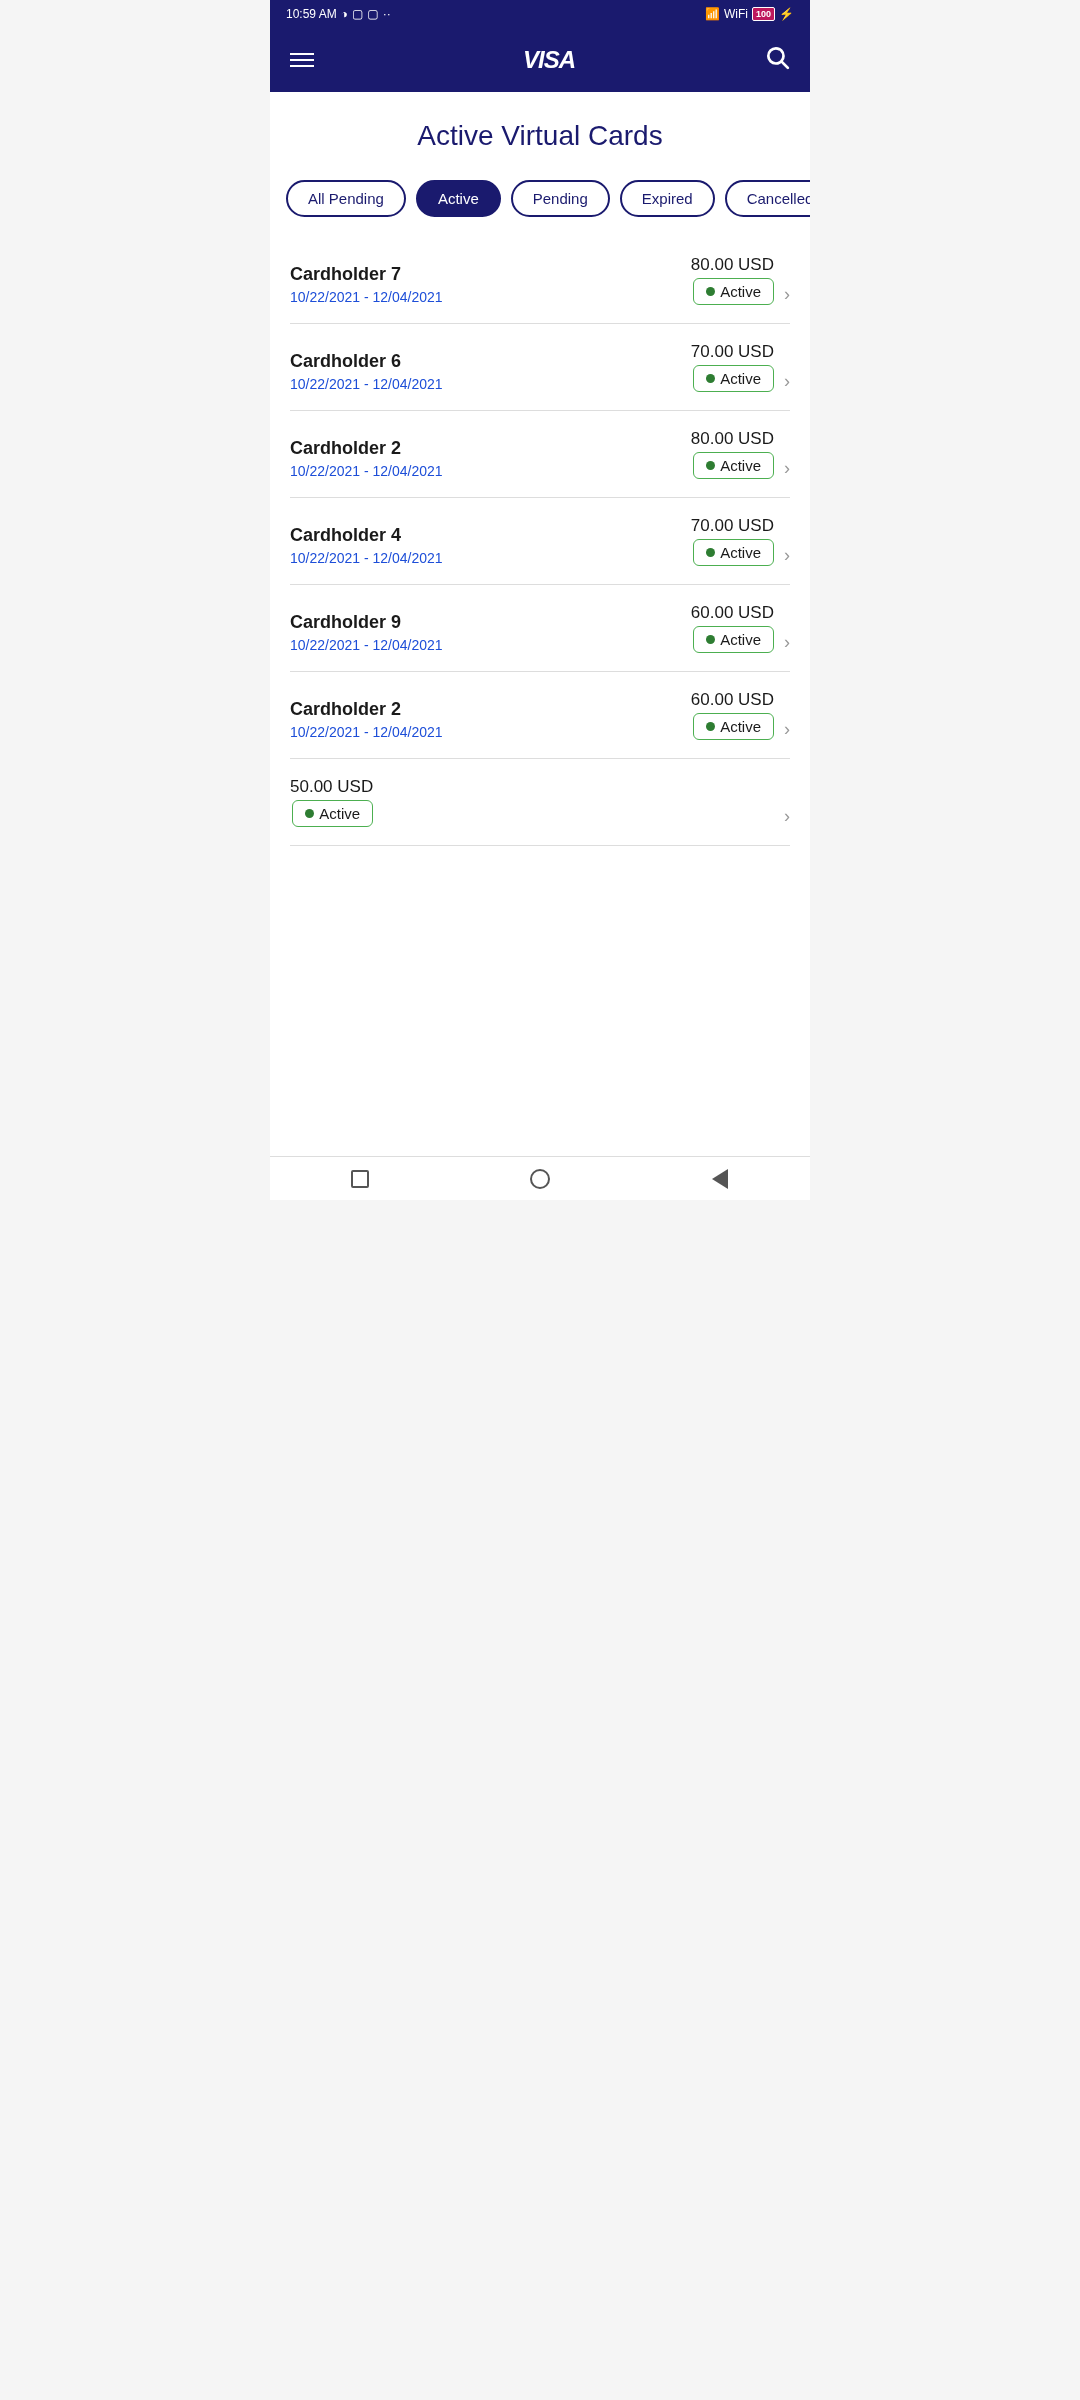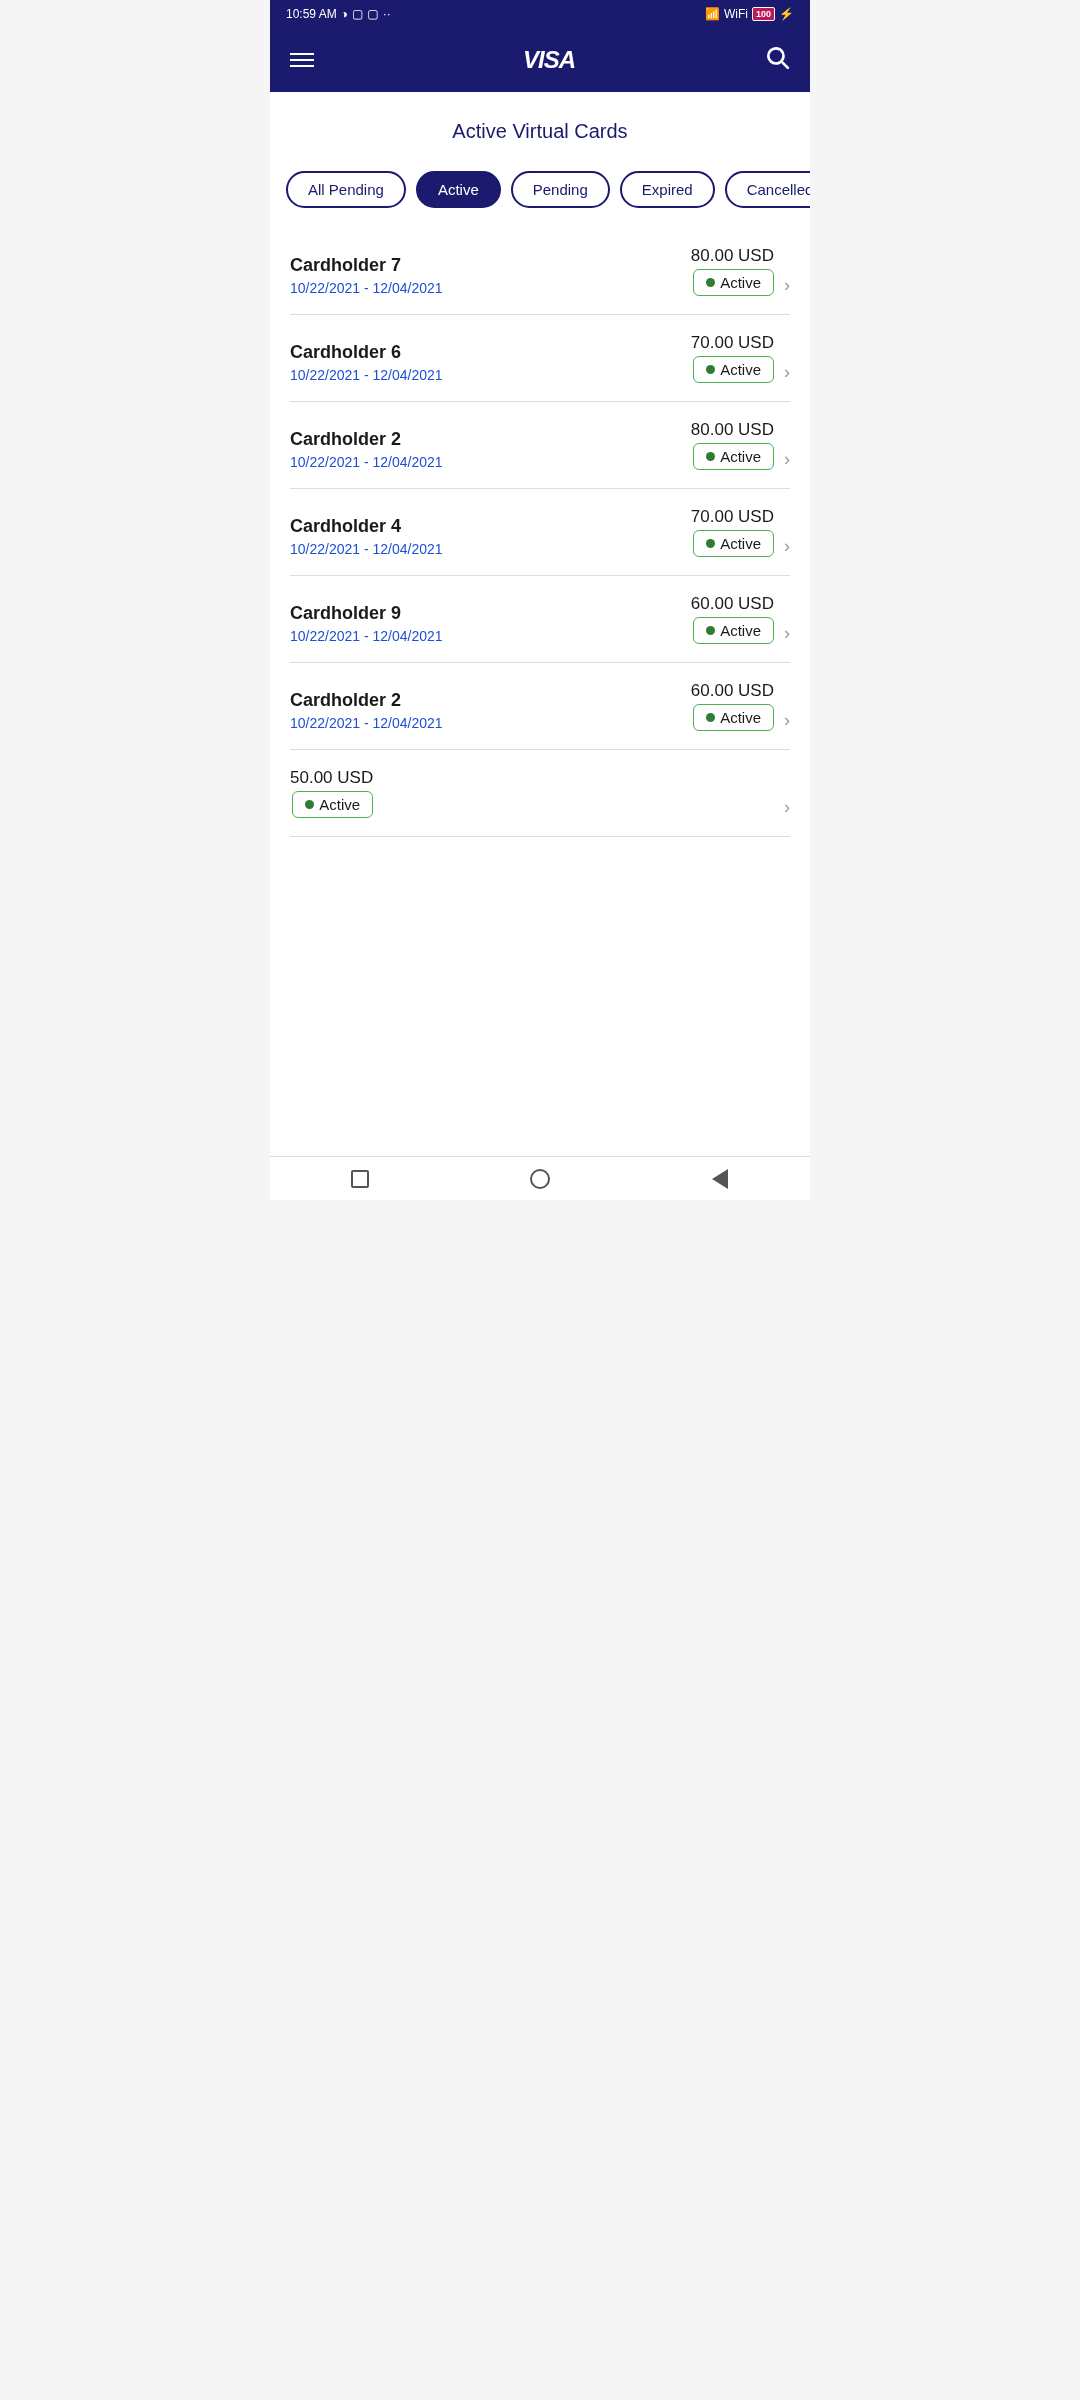--- a/index.html
+++ b/index.html
@@ -75,21 +75,21 @@
 
     
     .main {
       background: white;
       min-height: calc(1200px - 92px - 44px);
     }
 
     .page-title {
       text-align: center;
       color: #1a1a6e;
-      font-size: 20px;
+      font-size: 28px;
       font-weight: 400;
       padding: 28px 20px 20px;
     }
 
     
     .filter-tabs {
       display: flex;
       gap: 10px;
       padding: 8px 16px 20px;
       overflow-x: auto;

